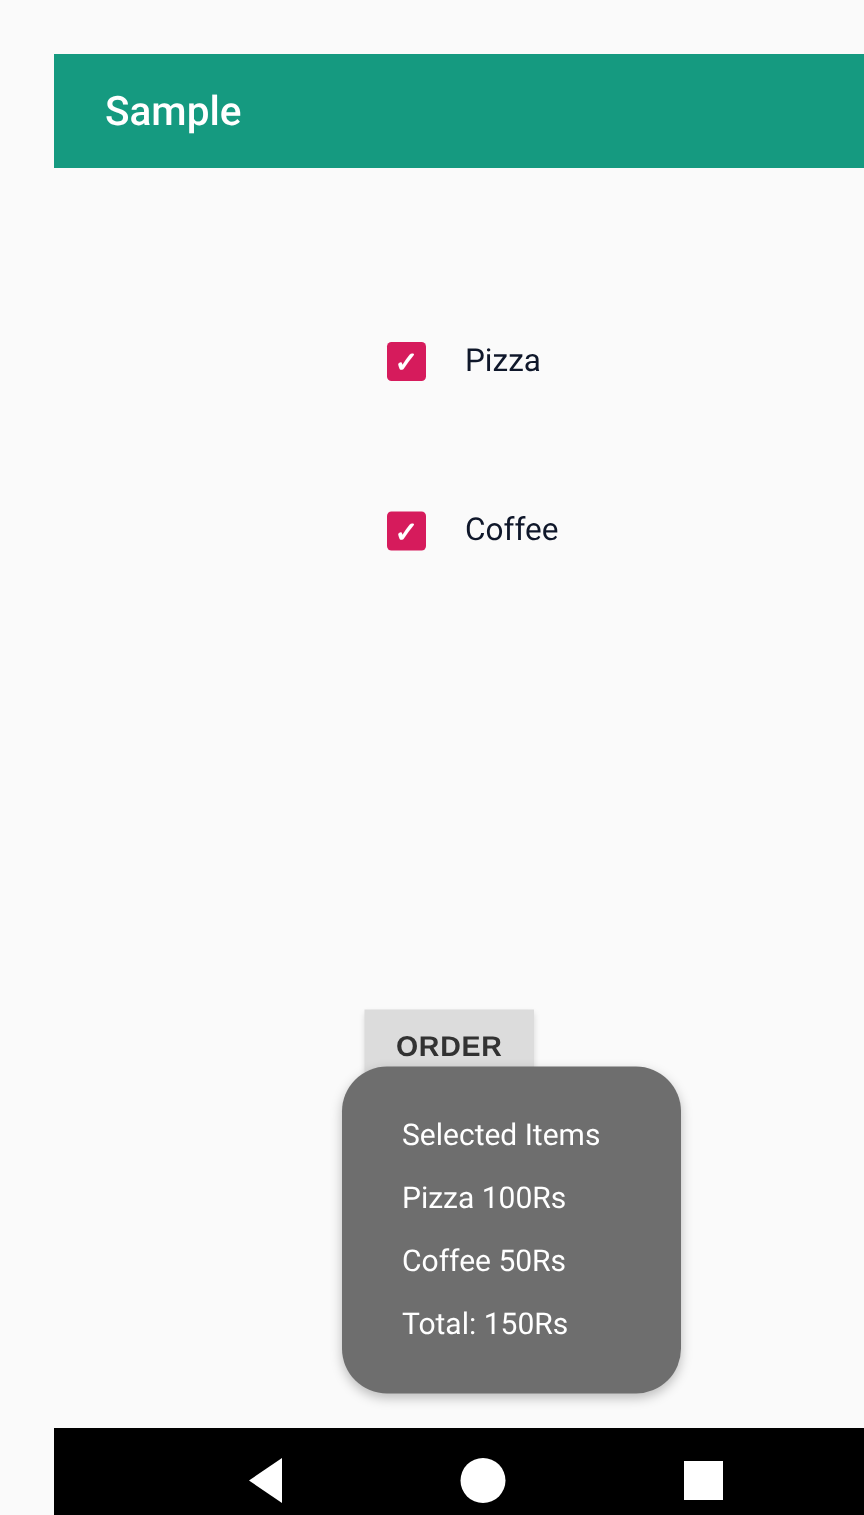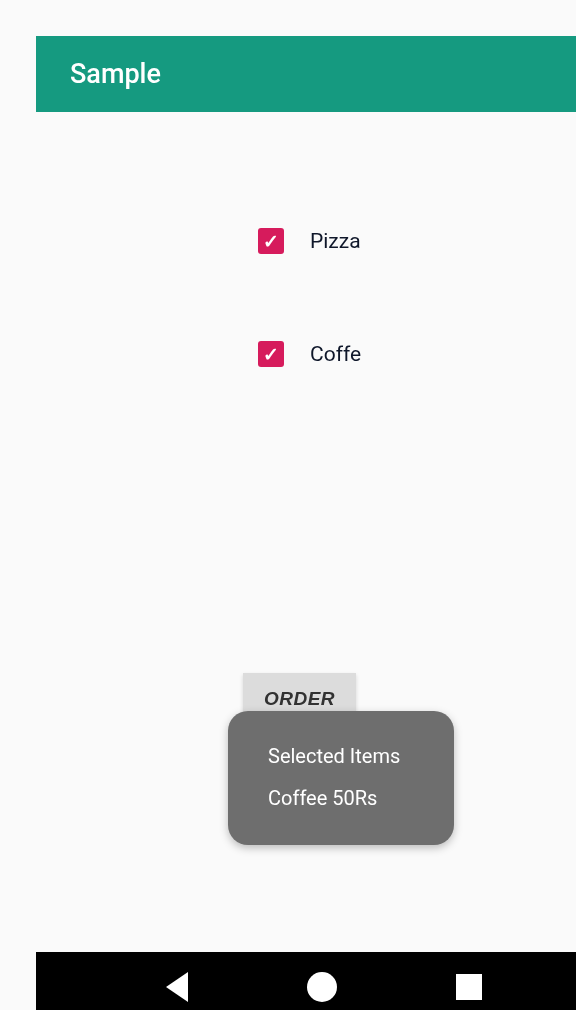--- a/index.html
+++ b/index.html
@@ -69,29 +69,28 @@
       width: 113px;
       height: 51px;
       background: #dcdcdc;
       border: none;
       color: #323232;
       font-size: 19px;
       font-weight: 600;
       letter-spacing: 0.5px;
       cursor: pointer;
       box-shadow: 0 2px 4px rgba(0,0,0,0.15);
-      font-style: italic;
     }
     .toast {
       position: absolute;
       left: 192px;
       top: 675px;
       width: 226px;
       background: #6e6e6e;
-      border-radius: 20px;
+      border-radius: 30px;
       padding: 18px 24px 20px 28px;
       color: #ffffff;
       font-size: 20px;
       line-height: 1.5;
       box-shadow: 0 3px 8px rgba(0,0,0,0.25);
     }
     .nav-bar {
       position: absolute;
       bottom: 0;
       left: 0;
@@ -134,29 +133,31 @@
     <div class="checkbox checked">
       <span class="checkmark">✓</span>
     </div>
     <span class="checkbox-label">Pizza</span>
   </div>
 
   <div class="checkbox-row">
     <div class="checkbox checked">
       <span class="checkmark">✓</span>
     </div>
-    <span class="checkbox-label">Coffe</span>
+    <span class="checkbox-label">Coffee</span>
   </div>
 
 </div>
 
 <button class="order-button">ORDER</button>
 
 <div class="toast">
   <div>Selected Items</div>
+  <div>Pizza 100Rs</div>
   <div>Coffee 50Rs</div>
+  <div>Total: 150Rs</div>
 </div>
 
 <div class="nav-bar">
   <div class="nav-back"></div>
   <div class="nav-home"></div>
   <div class="nav-recent"></div>
 </div>
 
 </body></html>

